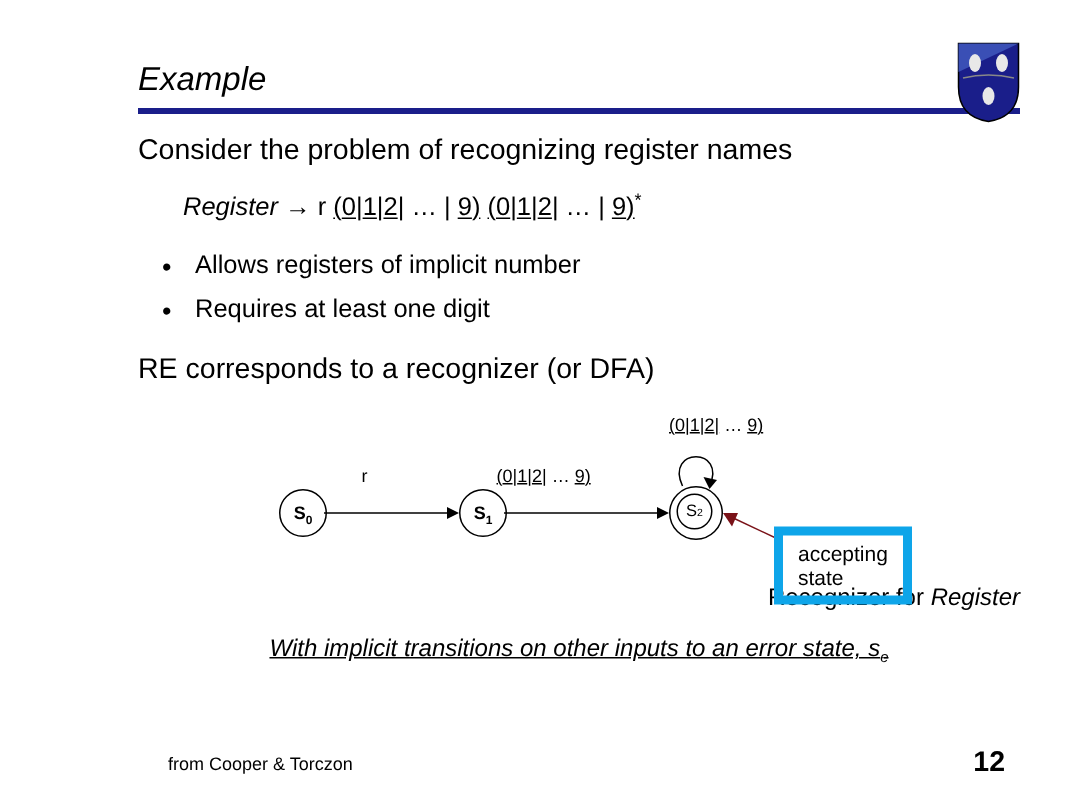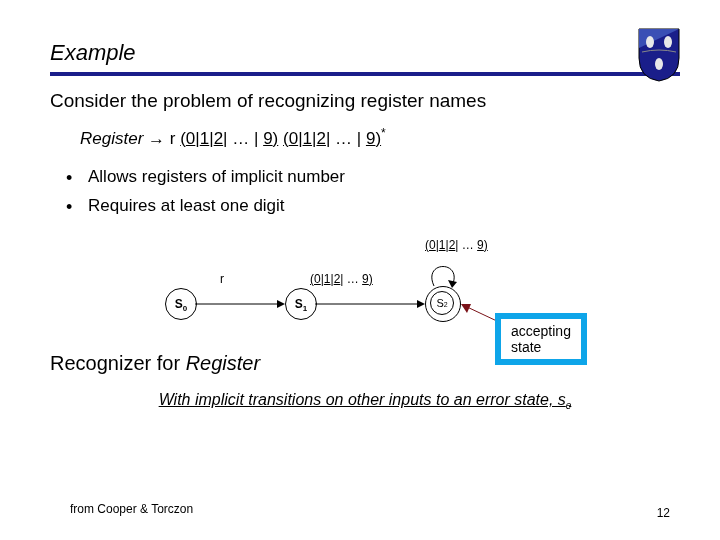--- a/index.html
+++ b/index.html
@@ -11,20 +11,21 @@
     background: #fff;
     color: #000;
     position: relative;
     box-sizing: border-box;
   }
   .slide {
     padding: 40px 40px 30px 50px;
     position: relative;
     height: 100%;
     box-sizing: border-box;
+    margin-left: 42px;
   }
   .title {
     font-size: 22px;
     font-style: italic;
     margin-bottom: 6px;
   }
   .rule {
     border: 0;
     border-top: 4px solid #1a1e8a;
     margin: 0 0 14px 0;
@@ -102,22 +103,22 @@
     text-align: left;
   }
   .edge-label .u { text-decoration: underline; }
   .box {
     border: 6px solid #0ea5e9;
     padding: 4px 10px;
     font-size: 14px;
     position: absolute;
   }
   .caption {
-    text-align: left;
-    font-size: 20px;
+    text-align: right;
+    font-size: 16px;
     margin-top: 2px;
   }
   .caption .it { font-style: italic; }
   .note {
     text-align: center;
     font-style: italic;
     font-size: 16px;
     margin-top: 16px;
     text-decoration: underline;
   }
@@ -125,21 +126,22 @@
   .footer-left {
     position: absolute;
     bottom: 24px;
     left: 70px;
     font-size: 12px;
   }
   .footer-right {
     position: absolute;
     bottom: 20px;
     right: 50px;
-    font-size: 12px;
+    font-size: 19px;
+    font-weight: bold;
   }
   svg.arrow { position: absolute; overflow: visible; }
 </style>
 </head>
 <body>
 
 <div class="slide">
 
   <div class="logo">
     <svg viewBox="0 0 42 54">
@@ -163,20 +165,23 @@
     <span>r</span>
     <span class="u">(</span><span class="u">0</span><span class="u">|</span><span class="u">1</span><span class="u">|</span><span class="u">2</span><span class="u">|</span><span> … | </span><span class="u">9</span><span class="u">)</span>
     <span class="u">(</span><span class="u">0</span><span class="u">|</span><span class="u">1</span><span class="u">|</span><span class="u">2</span><span class="u">|</span><span> … | </span><span class="u">9</span><span class="u">)</span><span class="sup">*</span>
   </div>
 
   <ul class="bullets">
     <li>Allows registers of implicit number</li>
     <li>Requires at least one digit</li>
   </ul>
 
+  <div class="body-text">
+    <span>RE</span><span> corresponds to a recognizer (or </span><span>DFA</span><span>)</span>
+  </div>
 
   <div class="diagram">
 
     <div class="edge-label" style="left:280px; top:0px; width:120px">
       <span class="u">(</span><span class="u">0</span><span class="u">|</span><span class="u">1</span><span class="u">|</span><span class="u">2</span><span class="u">|</span><span> … </span><span class="u">9</span><span class="u">)</span>
     </div>
 
     <div class="edge-label" style="left:75px; top:34px; width:20px">r</div>
 
     <div class="edge-label" style="left:165px; top:34px; width:120px">

